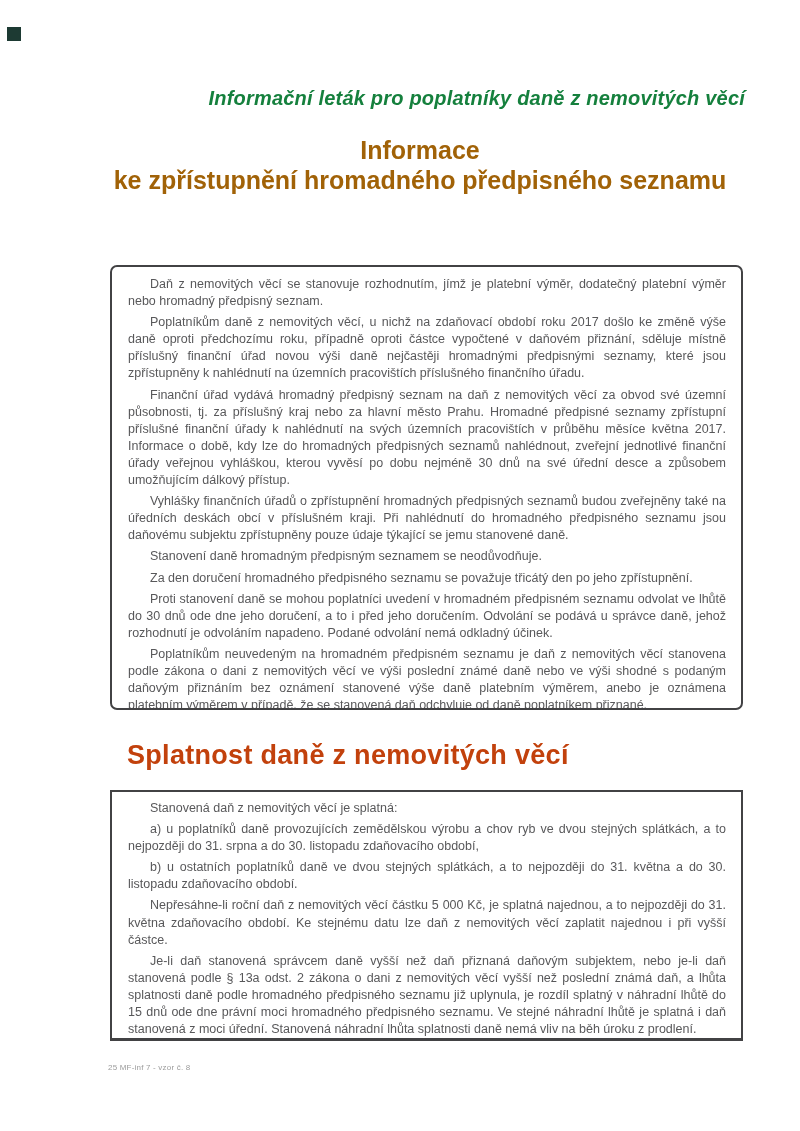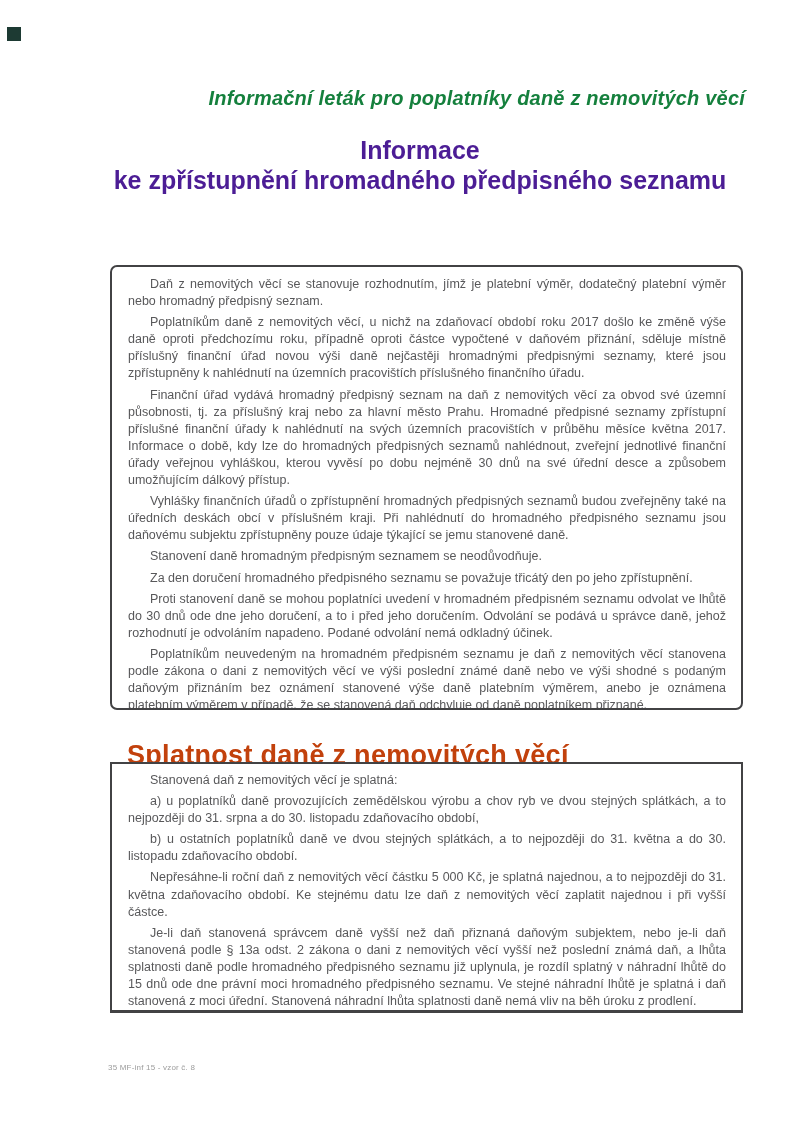--- a/index.html
+++ b/index.html
@@ -18,31 +18,31 @@
     position:absolute; top:87px; left:110px; width:635px;
     text-align:right;
     font-weight:bold; font-style:italic;
     font-size:20px; letter-spacing:0.2px;
     color:#15803d;
   }
   .doc-title {
     position:absolute; top:135px; left:60px; width:720px;
     text-align:center;
     font-weight:bold; font-size:25px; line-height:30px;
-    color:#4c1d95;
+    color:#a16207;
   }
   .info-box {
     position:absolute; left:110px; width:633px;
     border:2px solid #424244;
     box-sizing:border-box;
     background:#ffffff;
     overflow:hidden;
   }
   .box-1 { top:265px; height:445px; padding:9px 15px 0 16px;border-radius:7px; }
-  .box-2 { top:762px; height:251px; padding:8px 15px 0 16px; border-bottom-width:3px; }
+  .box-2 { top:790px; height:251px; padding:8px 15px 0 16px; border-bottom-width:3px; }
   .info-box p {
     margin:0 0 4px 0;
     font-size:12.5px; line-height:17.1px;
     text-align:justify;
     text-indent:22px;
     color:#58585a;
   }
   .section-heading {
     position:absolute; top:740px; left:127px;
     font-weight:bold; font-size:27px; letter-spacing:0.3px;
@@ -80,13 +80,13 @@
 <div class="section-heading">Splatnost daně z nemovitých věcí</div>
 
 <div class="info-box box-2">
   <p>Stanovená daň z nemovitých věcí je splatná:</p>
   <p>a) u poplatníků daně provozujících zemědělskou výrobu a chov ryb ve dvou stejných splátkách, a to nejpozději do 31. srpna a do 30. listopadu zdaňovacího období,</p>
   <p>b) u ostatních poplatníků daně ve dvou stejných splátkách, a to nejpozději do 31. května a do 30. listopadu zdaňovacího období.</p>
   <p>Nepřesáhne-li roční daň z nemovitých věcí částku 5 000 Kč, je splatná najednou, a to nejpozději do 31. května zdaňovacího období. Ke stejnému datu lze daň z nemovitých věcí zaplatit najednou i při vyšší částce.</p>
   <p>Je-li daň stanovená správcem daně vyšší než daň přiznaná daňovým subjektem, nebo je-li daň stanovená podle § 13a odst. 2 zákona o dani z nemovitých věcí vyšší než poslední známá daň, a lhůta splatnosti daně podle hromadného předpisného seznamu již uplynula, je rozdíl splatný v náhradní lhůtě do 15 dnů ode dne právní moci hromadného předpisného seznamu. Ve stejné náhradní lhůtě je splatná i daň stanovená z moci úřední. Stanovená náhradní lhůta splatnosti daně nemá vliv na běh úroku z prodlení.</p>
 </div>
 
-<div class="footer-code">35 MF-inf 15 - vzor č. 8</div>
+<div class="footer-code">25 MF-inf 7 - vzor č. 8</div>
 
 </body></html>

